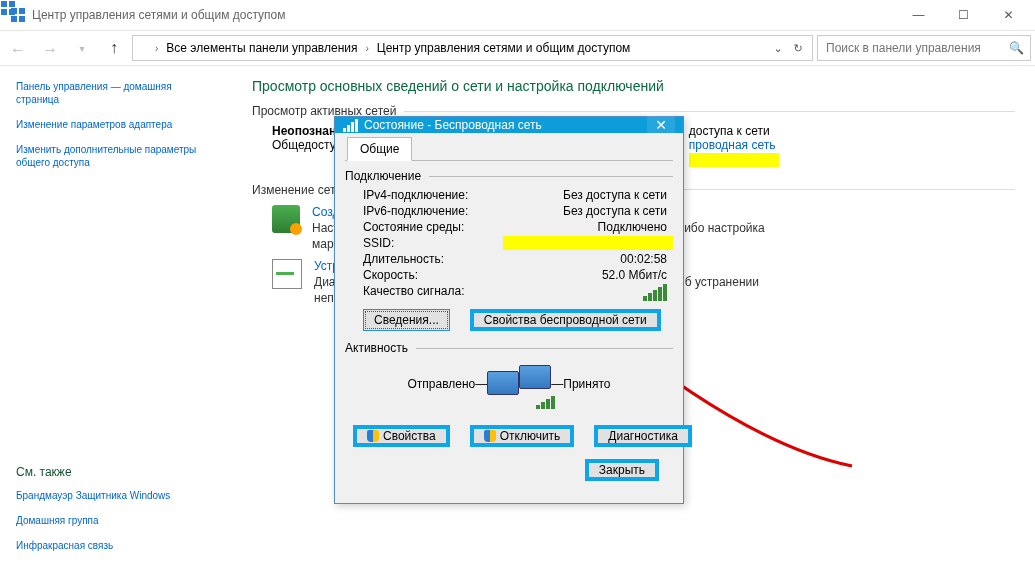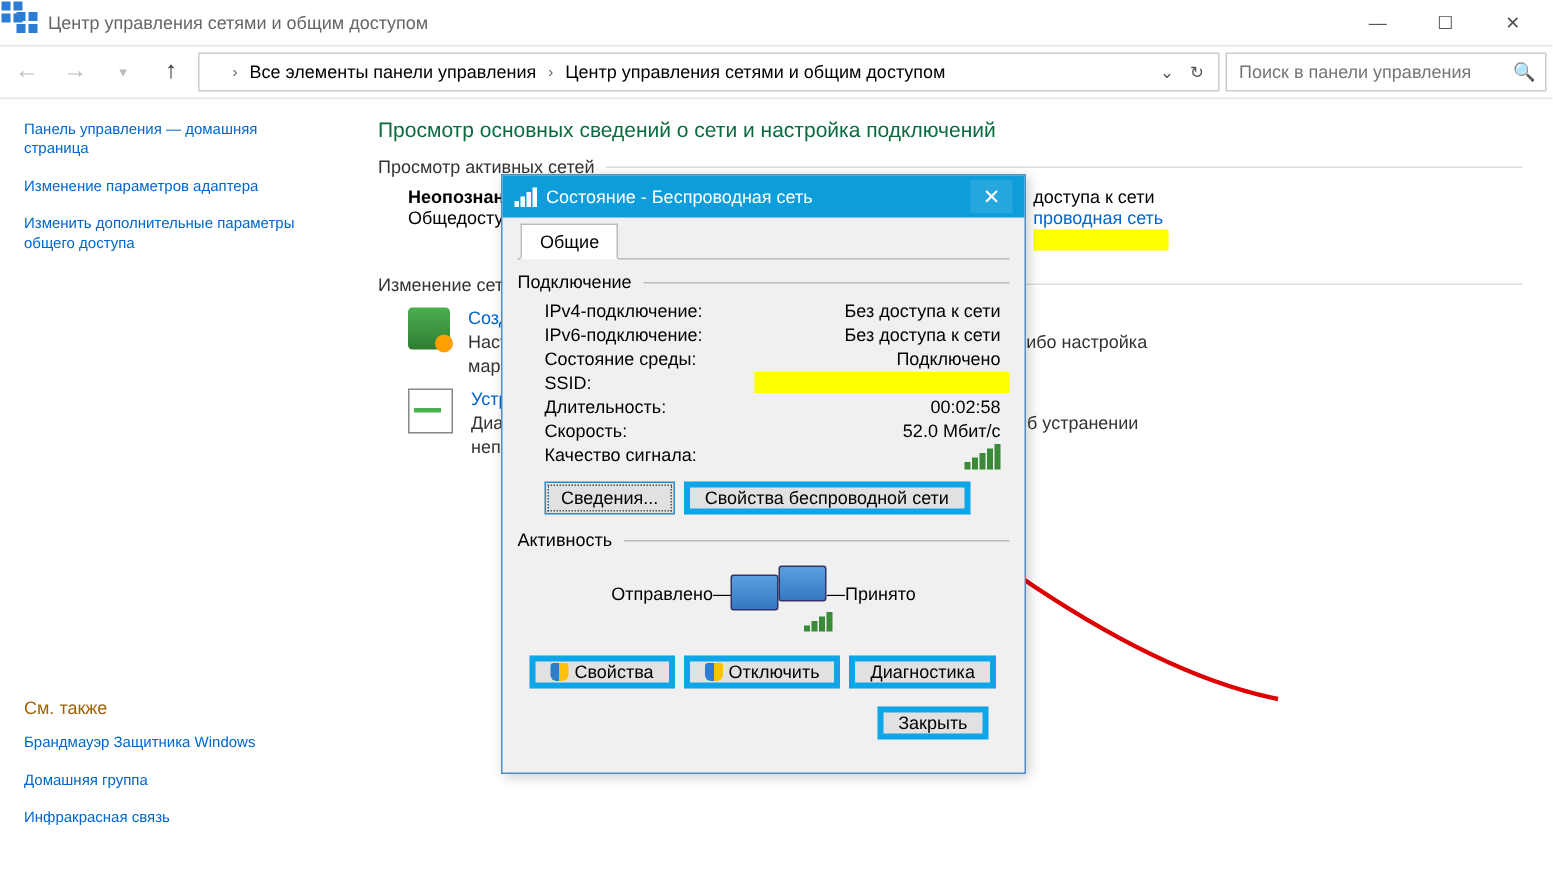--- a/index.html
+++ b/index.html
@@ -16,57 +16,57 @@
 .breadcrumb{flex:1;height:24px;border:1px solid #ccc;display:flex;align-items:center;padding:0 4px;gap:2px;font-size:12px}
 .breadcrumb .crumb{padding:2px 4px;cursor:default}
 .breadcrumb .chev{color:#666;font-size:10px;padding:0 2px}
 .crumb-ctrl{display:flex;margin-left:auto}
 .crumb-ctrl div{width:20px;height:20px;display:flex;align-items:center;justify-content:center;color:#555;font-size:11px}
 .searchbox{width:200px;height:24px;border:1px solid #ccc;display:flex;align-items:center;padding:0 6px;color:#888}
 .searchbox input{border:none;outline:none;flex:1;font-size:12px;color:#555}
 .body{display:flex;height:calc(100% - 64px)}
 .sidebar{width:200px;padding:14px 16px;border-right:none}
 .sidebar a{display:block;color:#0066cc;text-decoration:none;margin-bottom:12px;line-height:1.3;font-size:10px;cursor:pointer}
-.sidebar .heading{color:#a16207;margin:24px 0 10px}
+.sidebar .heading{color:#14532d;margin:24px 0 10px}
 .main{flex:1;padding:12px 20px;position:relative}
 .main h1{color:#0a6b3f;font-size:14px;font-weight:400;margin:0 0 10px}
 .section-title{color:#333;font-size:12px;margin:8px 0 6px;display:flex;align-items:center;gap:8px}
 .section-title::after{content:"";flex:1;height:1px;background:#ddd}
 .netblock{margin-left:20px;margin-bottom:16px;display:flex;align-items:flex-start;gap:40px}
 .netblock .left .bold{font-weight:600}
 .netblock .right a{color:#0066cc;text-decoration:none}
 .task{display:flex;gap:12px;margin:8px 0 0 20px}
 .task-icon{width:28px;height:28px;flex-shrink:0}
 .task-icon.tool{background:linear-gradient(#4caf50,#2e7d32);border-radius:3px;position:relative}
 .task-icon.tool::after{content:"";position:absolute;right:-2px;bottom:-2px;width:12px;height:12px;background:#ffa000;border-radius:50%}
 .task-icon.diag{background:#fff;border:1px solid #888;position:relative}
 .task-icon.diag::before{content:"";position:absolute;left:3px;top:12px;width:18px;height:3px;background:#4caf50}
 .task-text a{color:#0066cc;text-decoration:none;font-size:12px}
 .task-text .desc{color:#333;font-size:12px;margin-top:2px}
 .highlight{background:#ffff00;display:inline-block;min-width:90px;height:14px;vertical-align:middle}
 
 
 .dialog{position:absolute;left:334px;top:116px;width:348px;background:#f0f0f0;border:1px solid #508dc5;box-shadow:2px 2px 8px rgba(0,0,0,0.2);font-size:12px}
-.dlg-title{height:28px;background:#0d9dda;color:#fff;display:flex;align-items:center;padding:0 8px}
+.dlg-title{height:16px;background:#0d9dda;color:#fff;display:flex;align-items:center;padding:0 8px}
 .dlg-title .sig{display:inline-flex;gap:1px;align-items:flex-end;margin-right:6px}
 .dlg-title .sig span{display:inline-block;width:3px;background:#fff}
 .dlg-title .close{margin-left:auto;width:28px;height:22px;display:flex;align-items:center;justify-content:center;font-size:14px;background:rgba(255,255,255,0.1)}
 .dlg-body{padding:4px 10px 10px}
 .tabrow{display:flex;border-bottom:1px solid #bbb;margin-bottom:8px}
 .tab{padding:4px 12px;border:1px solid #bbb;border-bottom:1px solid #fff;background:#fff;margin-bottom:-1px;margin-left:2px;font-size:12px}
 .group{margin:6px 0}
 .group-title{display:flex;align-items:center;gap:8px;font-size:12px;margin-bottom:4px}
 .group-title::after{content:"";flex:1;height:1px;background:#bbb}
 .kv{display:flex;padding:1px 0 1px 18px}
 .kv .k{flex:0 0 140px}
 .kv .v{flex:1;text-align:right;padding-right:6px}
 .kv .v.hl{background:#ffff00;min-height:14px}
 .signal{display:inline-flex;gap:1px;align-items:flex-end}
 .signal span{display:inline-block;width:4px;background:#3a8a3a}
-.btnrow{padding:4px 0 4px 18px;display:flex;gap:6px}
+.btnrow{padding:4px 0 4px 18px;display:flex;gap:20px}
 .btn{height:22px;border:4px solid #0ea5e9;background:#e1e1e1;padding:0 10px;font-size:12px;display:inline-flex;align-items:center;gap:4px;cursor:default}
 .btn.sel{border:1px solid #2a8dd4;outline:1px dotted #555;outline-offset:-3px}
 .shield{width:12px;height:12px;display:inline-block;background:linear-gradient(90deg,#2b7cd3 50%,#ffc107 50%);border-radius:2px 2px 4px 4px}
 .activity{display:flex;align-items:center;justify-content:center;padding:6px 0;font-size:12px}
 .monitors{position:relative;width:64px;height:38px}
 .mon{position:absolute;width:30px;height:22px;background:linear-gradient(#5aa0e0,#3478c0);border:1px solid #336;border-radius:2px}
 .mon.m1{left:0;top:6px}
 .mon.m2{right:0;top:0}
 .monitors .sig{position:absolute;right:-4px;bottom:-6px}
 .pkt{display:flex;padding:2px 18px}

